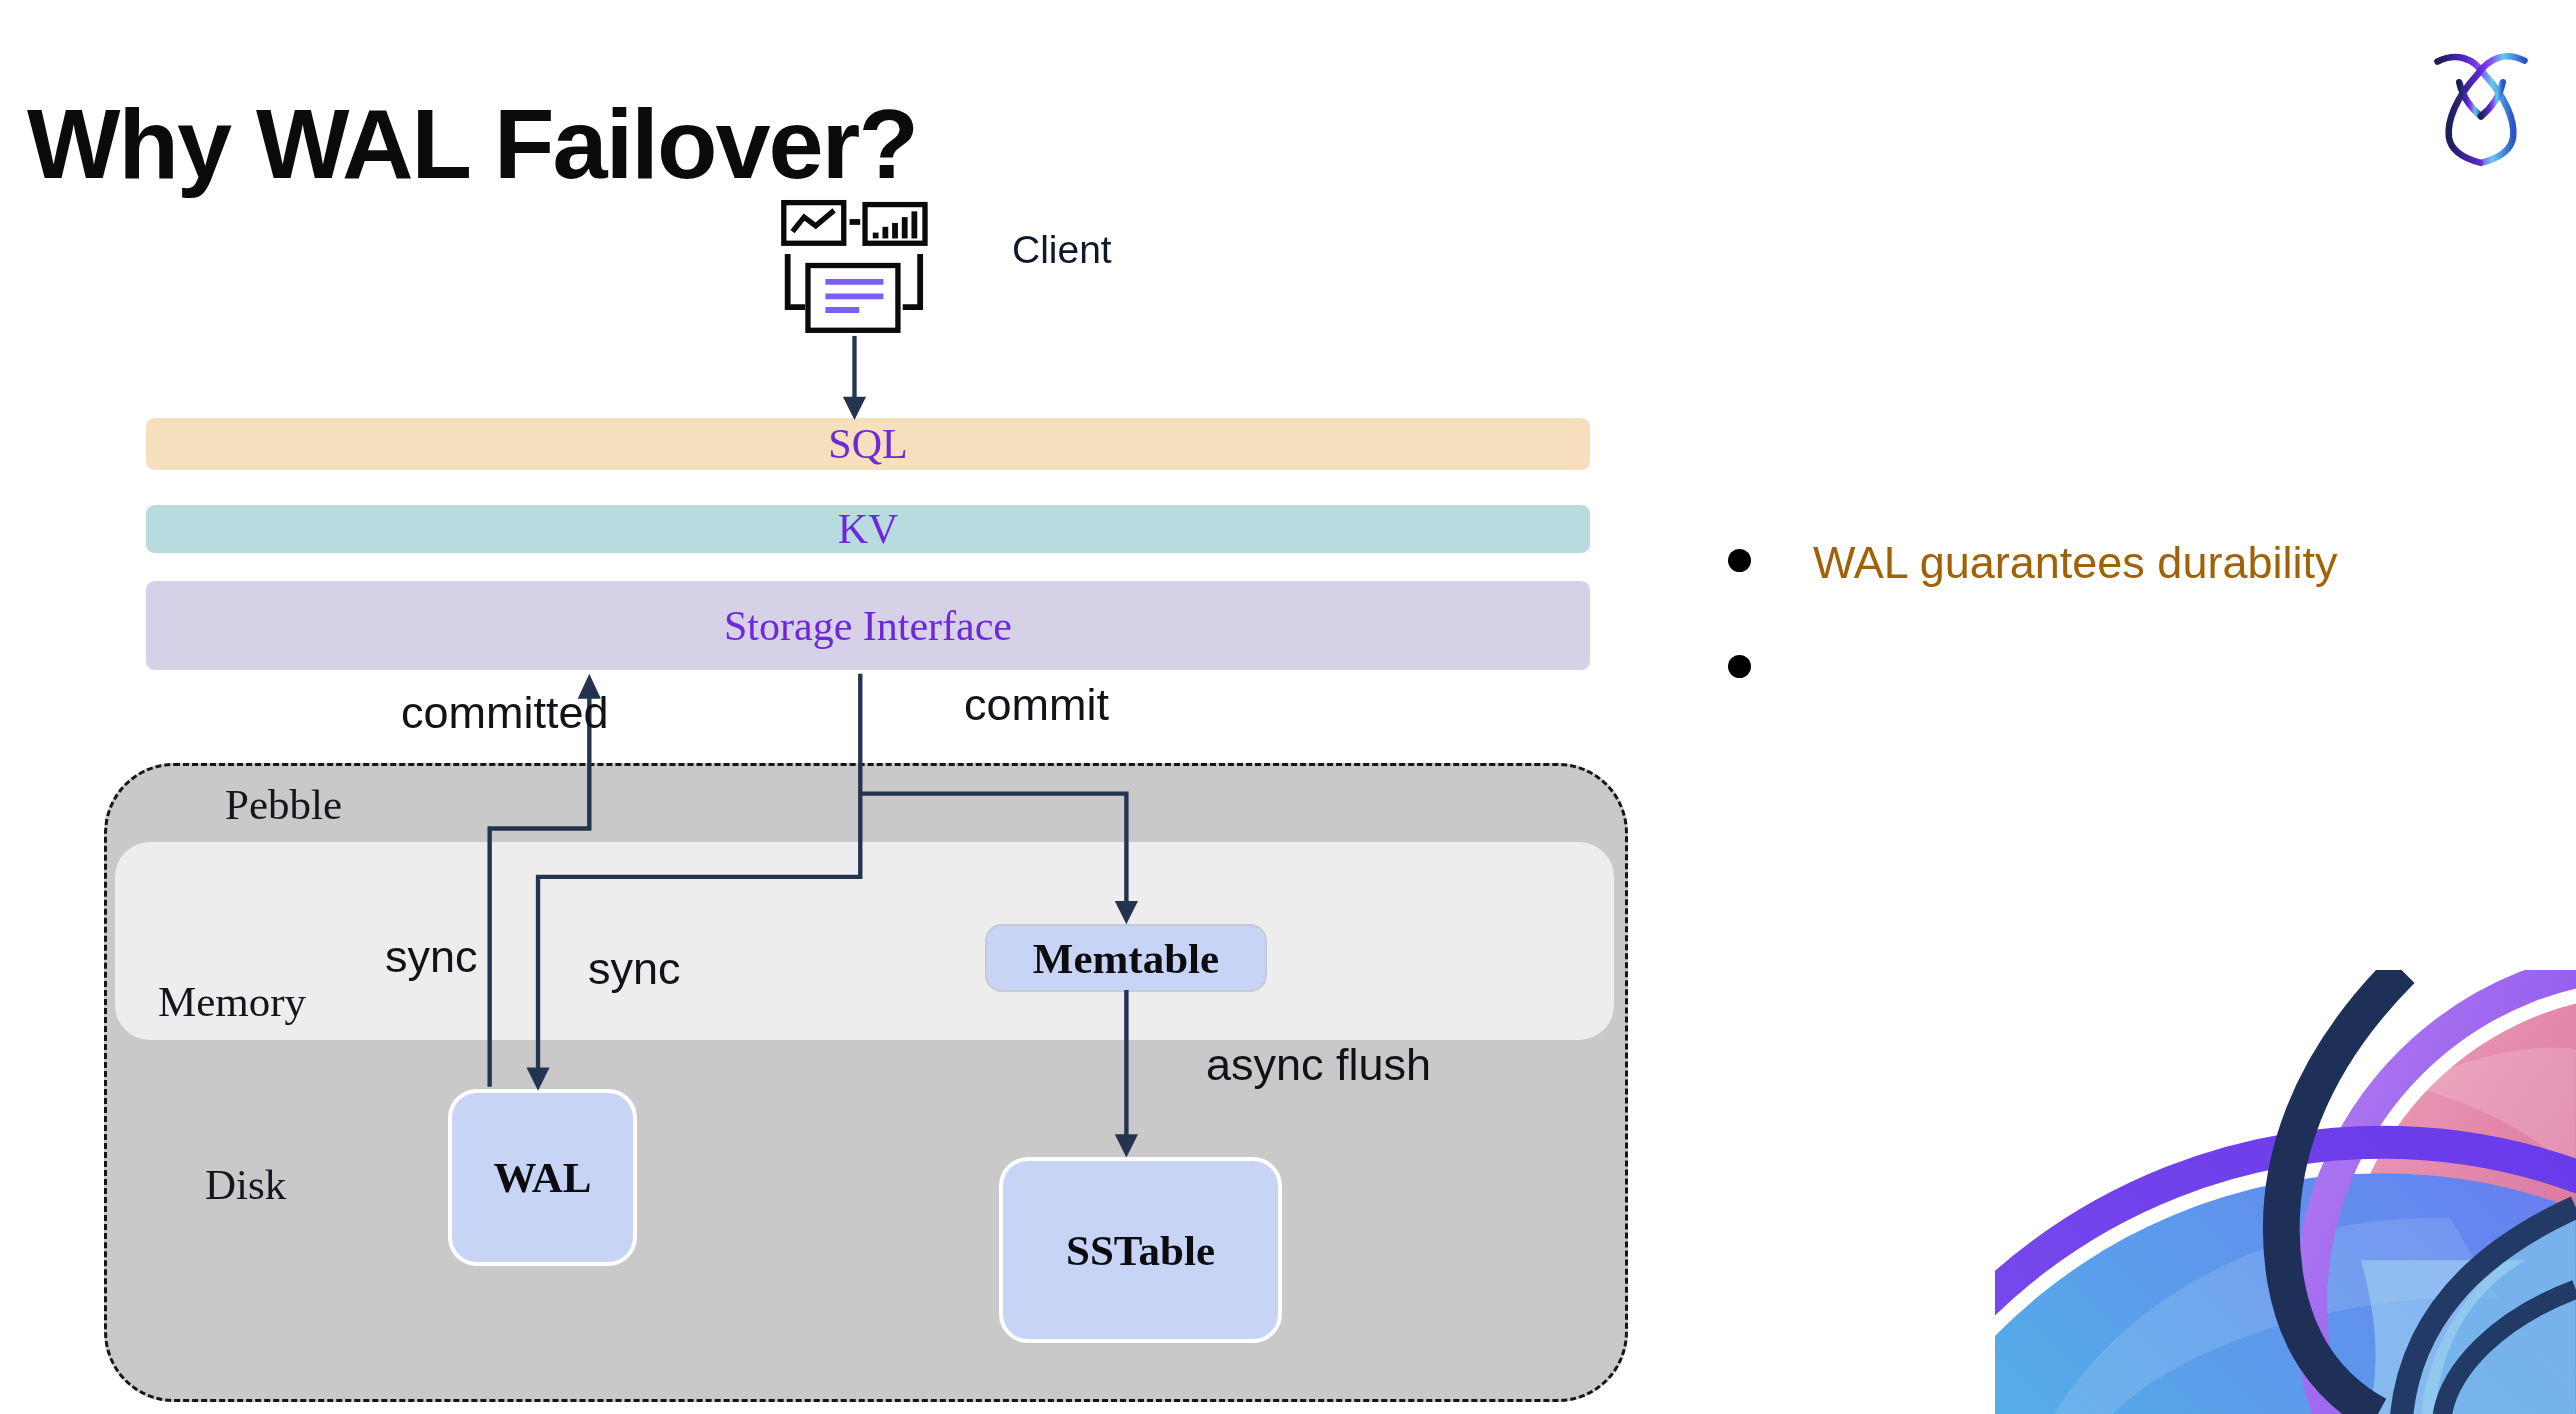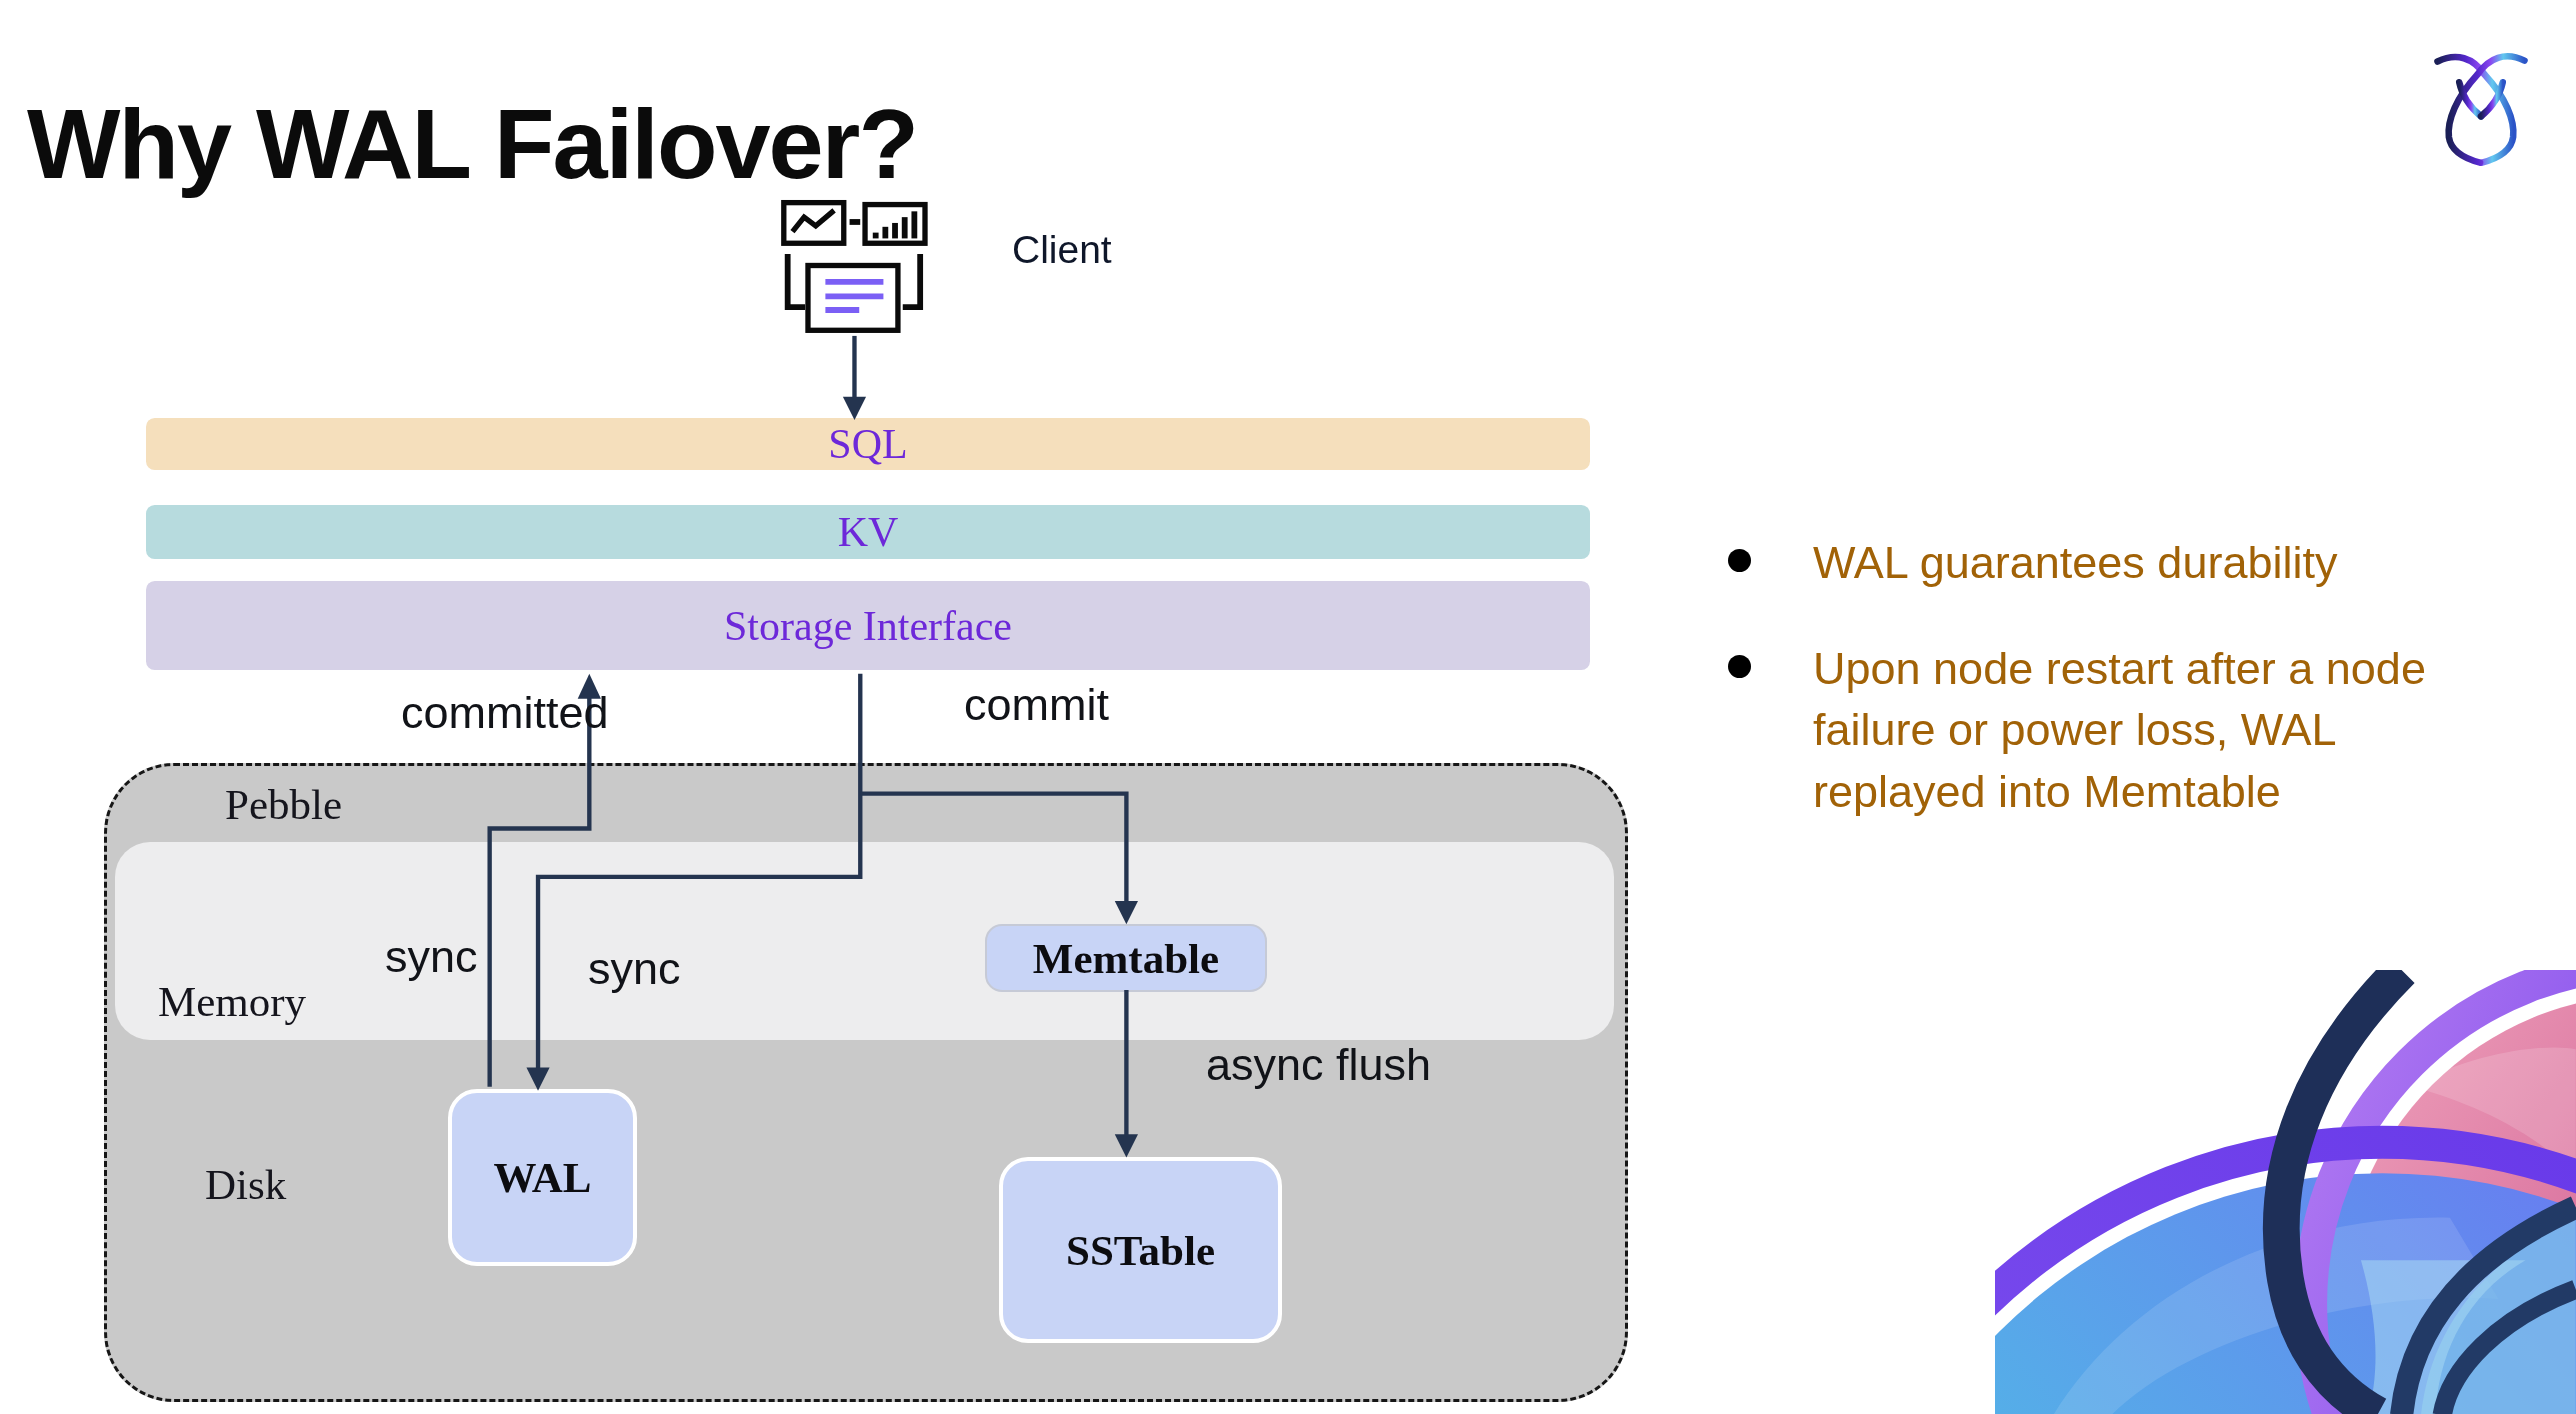--- a/index.html
+++ b/index.html
@@ -15,21 +15,21 @@
   .abs{position:absolute;}
 
   
   #title{left:27px;top:21px;font-size:99px;font-weight:800;letter-spacing:-1.9px;color:#0b0b0b;
          font-family:"Liberation Sans",sans-serif;}
 
   
   .bar{left:146px;width:1444px;border-radius:8.7px;display:flex;align-items:center;justify-content:center;
        font-family:"Liberation Serif",serif;font-size:42px;color:#6d28d9;}
   #bar-sql{top:418px;height:52px;background:var(--sql_bar);}
-  #bar-kv{top:505px;height:54px;background:var(--kv_bar);}
+  #bar-kv{top:505px;height:48px;background:var(--kv_bar);}
   #bar-storage{top:581px;height:89px;background:var(--storage_bar);}
 
   
   #pebble{left:104px;top:763px;width:1518px;height:633px;background:var(--pebble_bg);
           border:3.9px dashed var(--dash_border);border-radius:70px;}
   #memory-band{left:115px;top:842px;width:1499px;height:198px;background:var(--memory_bg);border-radius:35px;}
   .region-label{font-family:"Liberation Serif",serif;font-size:43px;color:#15151d;}
   #pebble-label{left:225px;top:780px;}
   #memory-label{left:158px;top:977px;}
   #disk-label{left:205px;top:1160px;}
@@ -162,21 +162,20 @@
   <div id="lbl-sync2" class="abs edge-label">sync</div>
   <div id="lbl-async" class="abs edge-label">async flush</div>
 
   <div id="bullets" class="abs">
     <div class="bullet-item">
       <span class="bullet-dot"></span>
       <span class="bullet-text">WAL guarantees durability</span>
     </div>
     <div class="bullet-item">
       <span class="bullet-dot"></span>
-      <span class="bullet-text">Upon node restart after a node failure or power loss, WAL replayed into Memtable</span>
     </div>
   </div>
 
   <svg class="abs" style="right:0;bottom:0;" width="581" height="445" viewBox="0 0 600 460">
     <defs>
       <linearGradient id="pinkG" x1="0" y1="0" x2="1" y2="0.7">
         <stop offset="0" stop-color="#efa3bc"></stop>
         <stop offset="1" stop-color="#c23d7e"></stop>
       </linearGradient>
       <linearGradient id="blueG" x1="0.9" y1="0.1" x2="0.1" y2="0.9">

